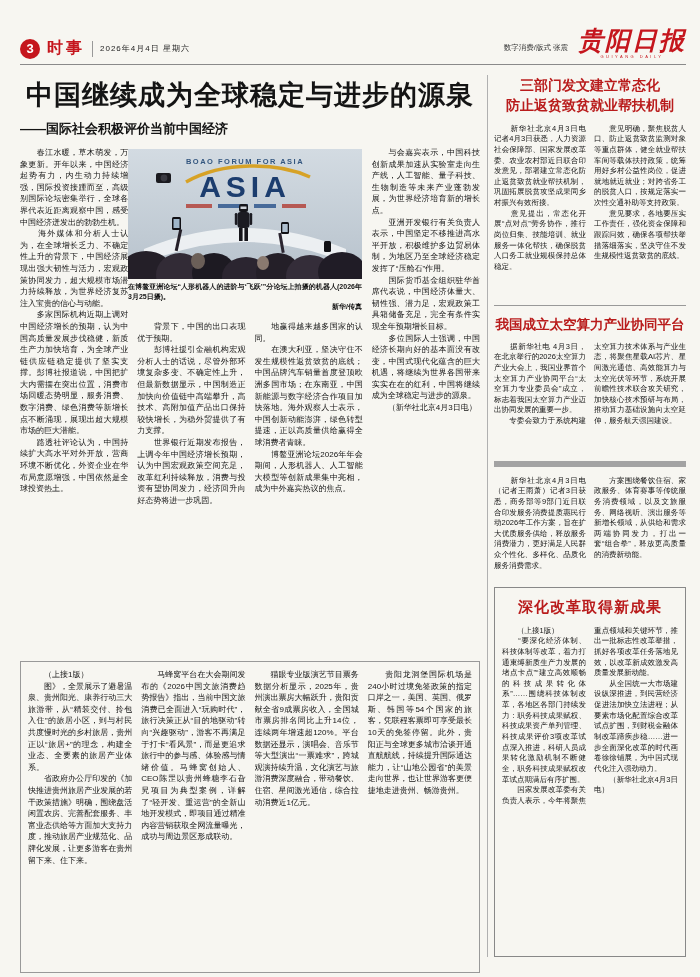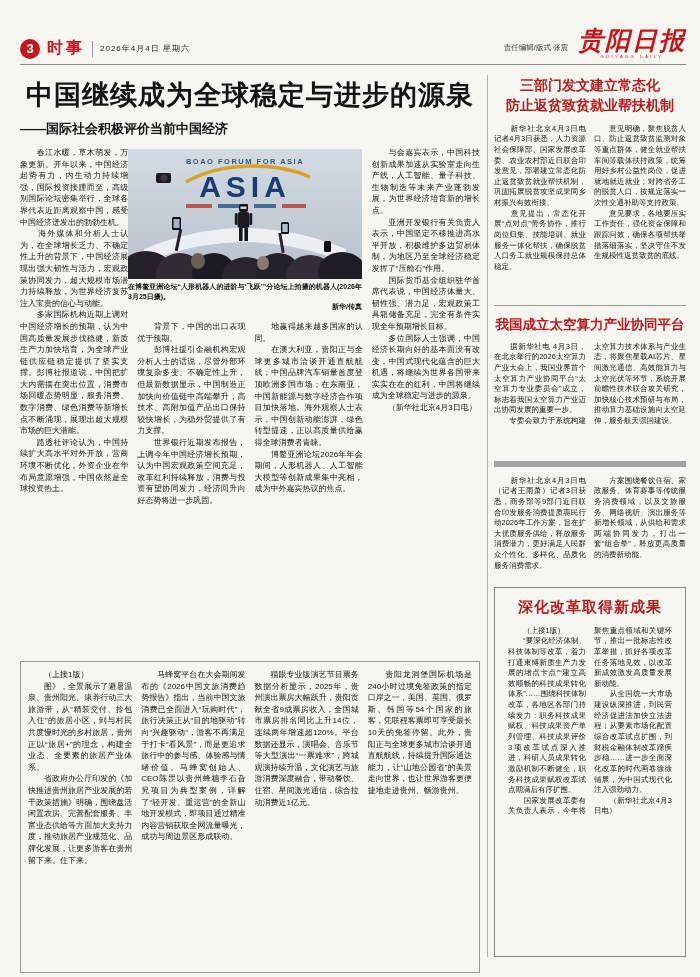--- a/index.html
+++ b/index.html
@@ -55,38 +55,38 @@
   .rr-body{column-count:2;column-gap:8px;font-size:7.5px;line-height:1.42;
            text-align:justify;white-space:pre-line;overflow:hidden;}
   .rr-a h3{font-size:14px;line-height:1.45;margin:4px 0 8px;}
   .rr-a .rr-body{height:172px;}
   .rr-b{border-top:1px solid #999;border-bottom:6px solid #a3a3a3;margin-top:9px;padding:5px 0 9px;}
   .rr-b h3{font-size:13.5px;margin:5px 0 8px;white-space:nowrap;}
   .rr-b .rr-body{height:110px;}
   .rr-c{margin-top:9px;}
   .rr-c h3{font-size:12.5px;margin:4px 0 8px;white-space:nowrap;}
   .rr-c .rr-body{height:100px;}
-  .rr-d{border:1px solid #888;margin-top:11px;padding:8px 13px;}
+  .rr-d{border:1px solid #888;margin-top:11px;padding:8px 7px;}
   .rr-d h3{font-size:15px;letter-spacing:1px;margin:2px 0 9px;}
   .rr-d .rr-body{height:322px;}
 </style>
 </head>
 <body>
 
 <div class="page">
 
   <header class="hdr">
     <div class="h-left">
       <span class="pg-circle">3</span>
       <span class="section">时事</span>
       <span class="vr"></span>
       <span class="date">2026年4月4日 星期六</span>
     </div>
     <div class="h-right">
-      <span class="editor">责任编辑/版式 张震</span>
+      <span class="editor">数字消费/版式 张震</span>
       <div>
         <div class="masthead">贵阳日报</div>
         <div class="masthead-sub">GUIYANG DAILY</div>
       </div>
     </div>
   </header>
 
   <div class="content">
 
     <div class="left-region">
@@ -153,21 +153,21 @@
           </div>
 
           <div class="ma-col">　　春江水暖，草木萌发，万象更新。开年以来，中国经济起势有力，内生动力持续增强，国际投资接踵而至，高级别国际论坛密集举行，全球各界代表近距离观察中国，感受中国经济迸发出的勃勃生机。
 　　海外媒体和分析人士认为，在全球增长乏力、不确定性上升的背景下，中国经济展现出强大韧性与活力，宏观政策协同发力，超大规模市场潜力持续释放，为世界经济复苏注入宝贵的信心与动能。
 　　多家国际机构近期上调对中国经济增长的预期，认为中国高质量发展步伐稳健，新质生产力加快培育，为全球产业链供应链稳定提供了坚实支撑。彭博社报道说，中国把扩大内需摆在突出位置，消费市场回暖态势明显，服务消费、数字消费、绿色消费等新增长点不断涌现，展现出超大规模市场的巨大潜能。
 　　路透社评论认为，中国持续扩大高水平对外开放，营商环境不断优化，外资企业在华布局意愿增强，中国依然是全球投资热土。</div>
           <div class="ma-col under-photo">　　背景下，中国的出口表现优于预期。
 　　彭博社援引金融机构宏观分析人士的话说，尽管外部环境复杂多变、不确定性上升，但最新数据显示，中国制造正加快向价值链中高端攀升，高技术、高附加值产品出口保持较快增长，为稳外贸提供了有力支撑。
 　　世界银行近期发布报告，上调今年中国经济增长预期，认为中国宏观政策空间充足，改革红利持续释放，消费与投资有望协同发力，经济回升向好态势将进一步巩固。</div>
           <div class="ma-col under-photo">　　地赢得越来越多国家的认同。
-　　在澳大利亚，贵阳正与全球更多城市洽谈开通直航航线；中国品牌汽车销量首度登顶欧洲多国市场；在东南亚，中国新能源与数字经济合作项目加快落地。海外观察人士表示，中国创新动能澎湃，绿色转型提速，正以高质量供给赢得全球消费者青睐。
+　　在澳大利亚，坚决守住不发生规模性返贫致贫的底线；中国品牌汽车销量首度登顶欧洲多国市场；在东南亚，中国新能源与数字经济合作项目加快落地。海外观察人士表示，中国创新动能澎湃，绿色转型提速，正以高质量供给赢得全球消费者青睐。
 　　博鳌亚洲论坛2026年年会期间，人形机器人、人工智能大模型等创新成果集中亮相，成为中外嘉宾热议的焦点。</div>
           <div class="ma-col">　　与会嘉宾表示，中国科技创新成果加速从实验室走向生产线，人工智能、量子科技、生物制造等未来产业蓬勃发展，为世界经济培育新的增长点。
 　　亚洲开发银行有关负责人表示，中国坚定不移推进高水平开放，积极维护多边贸易体制，为地区乃至全球经济稳定发挥了“压舱石”作用。
 　　国际货币基金组织驻华首席代表说，中国经济体量大、韧性强、潜力足，宏观政策工具箱储备充足，完全有条件实现全年预期增长目标。
 　　多位国际人士强调，中国经济长期向好的基本面没有改变，中国式现代化蕴含的巨大机遇，将继续为世界各国带来实实在在的红利，中国将继续成为全球稳定与进步的源泉。
 　　（新华社北京4月3日电）</div>
         </div>
       </article>
 
       <article class="cont-article">

